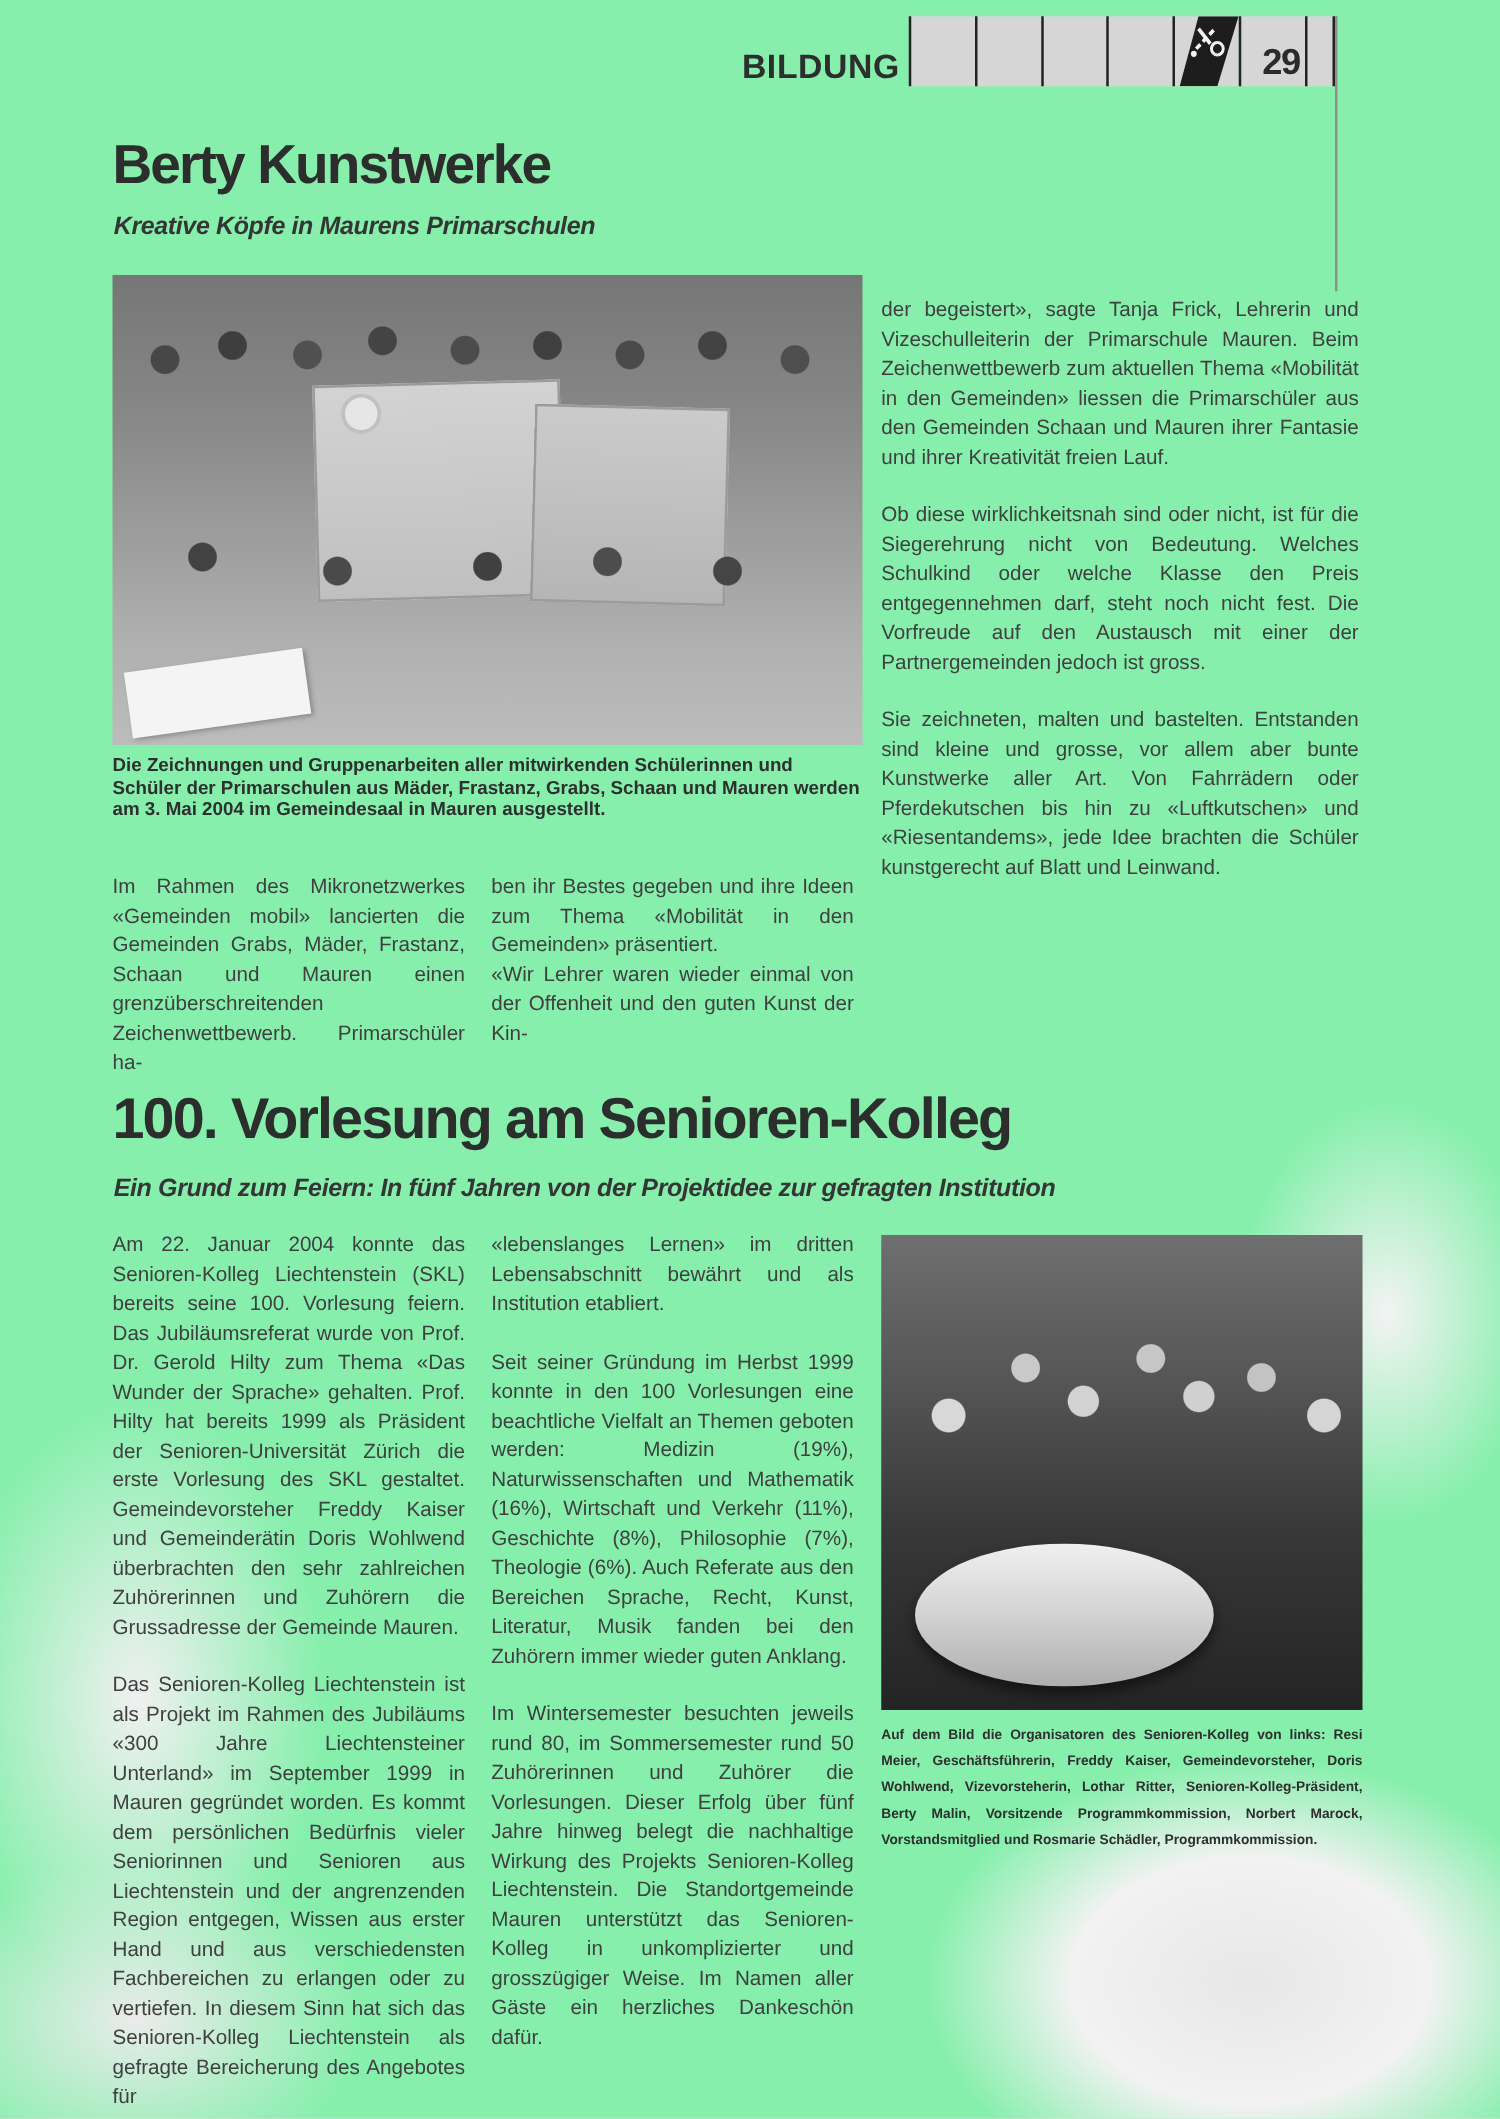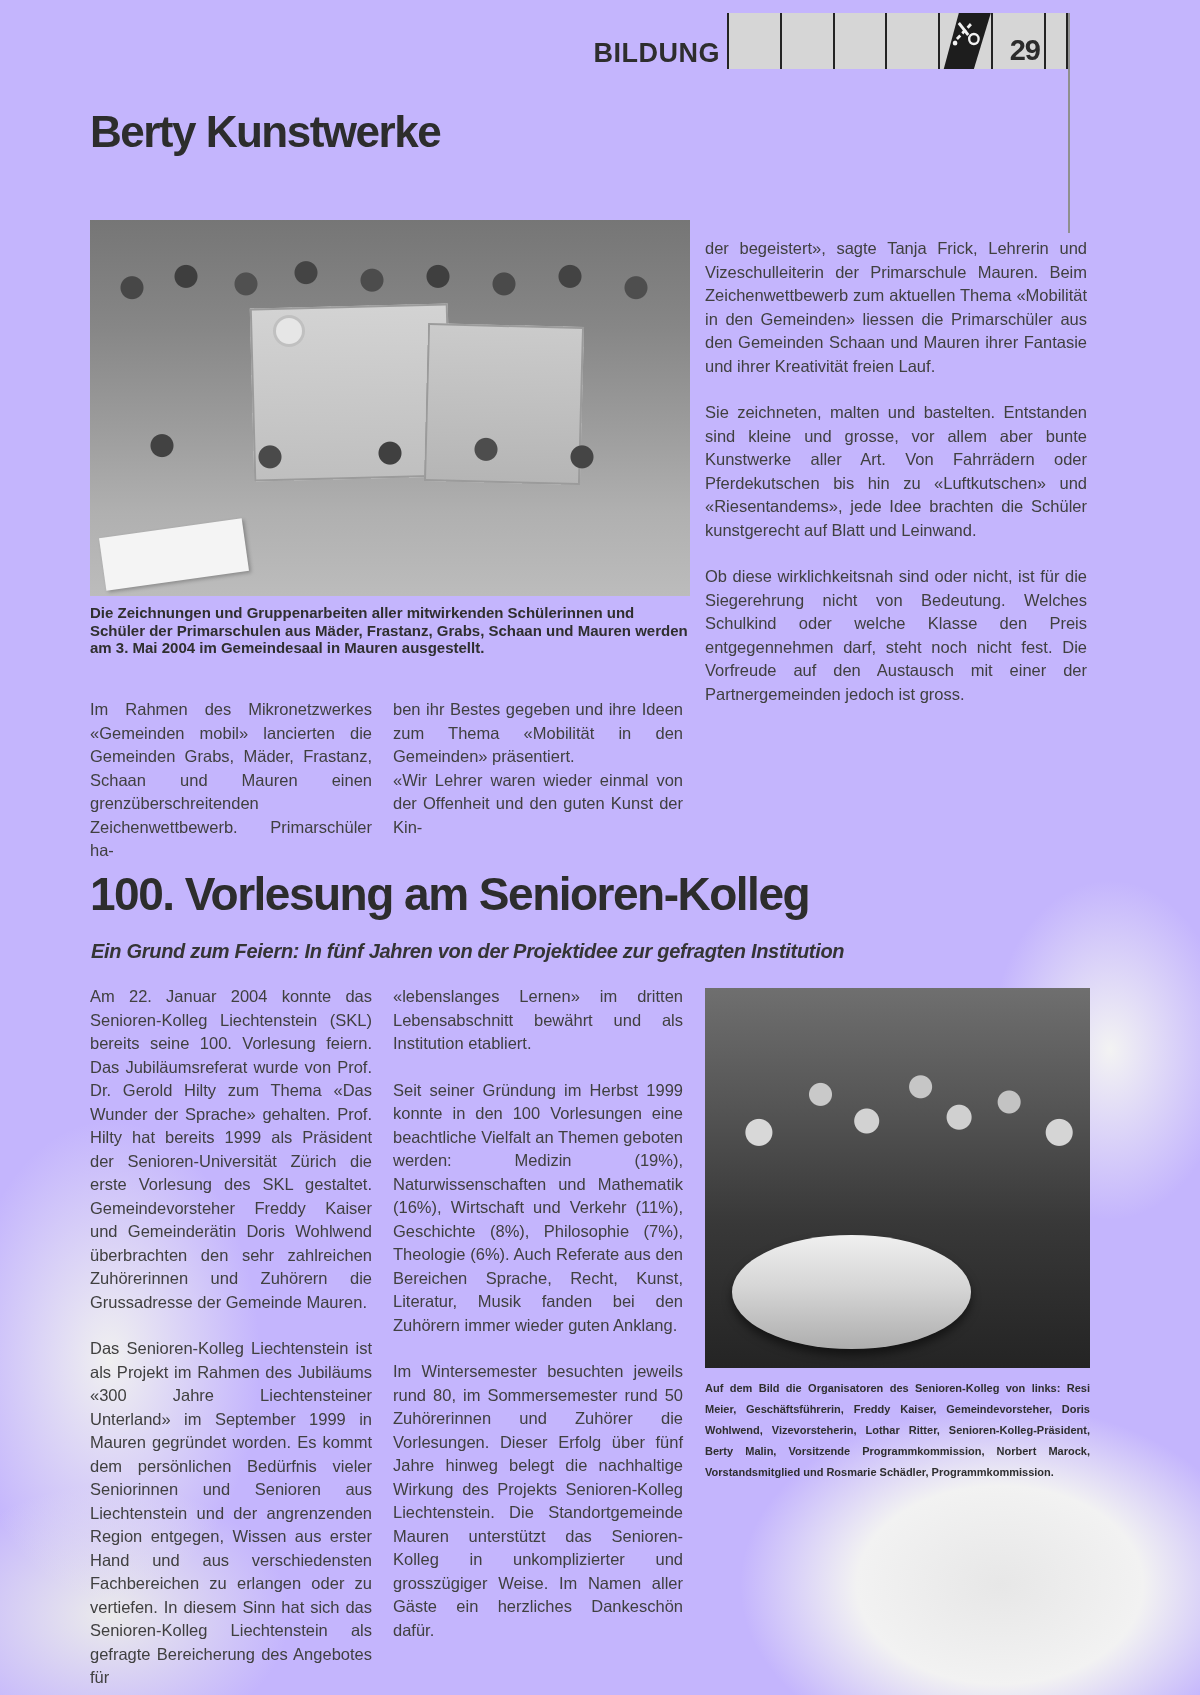--- a/index.html
+++ b/index.html
@@ -1,18 +1,18 @@
 <!DOCTYPE html>
 <html lang="de"><head>
 <meta charset="utf-8">
 <style>
   html,body{margin:0;padding:0;background:#e9e9e9;}
   .page{
     position:relative;width:1200px;height:1695px;margin:0 auto;
-    background:#c4b5fd;overflow:hidden;
+    background:#86efac;overflow:hidden;
     font-family:"Liberation Sans", sans-serif;color:#404040;
   }
   
   .blob{position:absolute;z-index:0;pointer-events:none;}
   .blob-br{right:-60px;bottom:-70px;width:520px;height:360px;
     background:radial-gradient(closest-side,#e7e7e7 0%,#f2f2f2 55%,rgba(255,255,255,0) 100%);}
   .blob-bl{left:-70px;bottom:-50px;width:360px;height:260px;
     background:radial-gradient(closest-side,#ebebeb 0%,rgba(255,255,255,0) 100%);}
   .blob-ml{left:-40px;top:1120px;width:300px;height:480px;
     background:radial-gradient(closest-side,#f0f0f0 0%,rgba(255,255,255,0) 100%);}
@@ -127,20 +127,21 @@
       </svg>
     </div>
     <div class="tab">
       <span class="pagenum">29</span>
     </div>
     <div class="tab partial"></div>
   </div>
   <div class="header-rule layer"></div>
 
   <div class="h-title t1 layer">Berty Kunstwerke</div>
+  <div class="h-sub s1 layer">Kreative Köpfe in Maurens Primarschulen</div>
 
   <div class="photo photo1 layer">
     <div class="ph1-board ph1-board-a"></div>
     <div class="ph1-board ph1-board-b"></div>
     <div class="ph1-sun"></div>
     <div class="ph1-heads"></div>
     <div class="ph1-paper"></div>
   </div>
 
   <div class="caption cap1 layer">Die Zeichnungen und Gruppenarbeiten aller mitwirkenden Schülerinnen und Schüler der Primarschulen aus Mäder, Frastanz, Grabs, Schaan und Mauren werden am 3. Mai 2004 im Gemeindesaal in Mauren ausgestellt.</div>
@@ -149,22 +150,22 @@
     <p>Im Rahmen des Mikronetzwerkes «Gemeinden mobil» lancierten die Gemeinden Grabs, Mäder, Frastanz, Schaan und Mauren einen grenzüberschreitenden Zeichenwettbewerb. Primarschüler ha-</p>
   </div>
 
   <div class="col body-text layer" style="left:393px;top:698px;width:290px;">
     <p class="tight">ben ihr Bestes gegeben und ihre Ideen zum Thema «Mobilität in den Gemeinden» präsentiert.</p>
     <p>«Wir Lehrer waren wieder einmal von der Offenheit und den guten Kunst der Kin-</p>
   </div>
 
   <div class="col body-text layer" style="left:705px;top:237px;width:382px;">
     <p>der begeistert», sagte Tanja Frick, Lehrerin und Vizeschulleiterin der Primarschule Mauren. Beim Zeichenwettbewerb zum aktuellen Thema «Mobilität in den Gemeinden» liessen die Primarschüler aus den Gemeinden Schaan und Mauren ihrer Fantasie und ihrer Kreativität freien Lauf.</p>
+    <p>Ob diese wirklichkeitsnah sind oder nicht, ist für die Siegerehrung nicht von Bedeutung. Welches Schulkind oder welche Klasse den Preis entgegennehmen darf, steht noch nicht fest. Die Vorfreude auf den Austausch mit einer der Partnergemeinden jedoch ist gross.</p>
     <p>Sie zeichneten, malten und bastelten. Entstanden sind kleine und grosse, vor allem aber bunte Kunstwerke aller Art. Von Fahrrädern oder Pferdekutschen bis hin zu «Luftkutschen» und «Riesentandems», jede Idee brachten die Schüler kunstgerecht auf Blatt und Leinwand.</p>
-    <p>Ob diese wirklichkeitsnah sind oder nicht, ist für die Siegerehrung nicht von Bedeutung. Welches Schulkind oder welche Klasse den Preis entgegennehmen darf, steht noch nicht fest. Die Vorfreude auf den Austausch mit einer der Partnergemeinden jedoch ist gross.</p>
   </div>
 
   <div class="h-title t2 layer">100. Vorlesung am Senioren-Kolleg</div>
   <div class="h-sub s2 layer">Ein Grund zum Feiern: In fünf Jahren von der Projektidee zur gefragten Institution</div>
 
   <div class="col body-text layer" style="left:90px;top:985px;width:282px;">
     <p>Am 22. Januar 2004 konnte das Senioren-Kolleg Liechtenstein (SKL) bereits seine 100. Vorlesung feiern. Das Jubiläumsreferat wurde von Prof. Dr. Gerold Hilty zum Thema «Das Wunder der Sprache» gehalten. Prof. Hilty hat bereits 1999 als Präsident der Senioren-Universität Zürich die erste Vorlesung des SKL gestaltet. Gemeindevorsteher Freddy Kaiser und Gemeinderätin Doris Wohlwend überbrachten den sehr zahlreichen Zuhörerinnen und Zuhörern die Grussadresse der Gemeinde Mauren.</p>
     <p>Das Senioren-Kolleg Liechtenstein ist als Projekt im Rahmen des Jubiläums «300 Jahre Liechtensteiner Unterland» im September 1999 in Mauren gegründet worden. Es kommt dem persönlichen Bedürfnis vieler Seniorinnen und Senioren aus Liechtenstein und der angrenzenden Region entgegen, Wissen aus erster Hand und aus verschiedensten Fachbereichen zu erlangen oder zu vertiefen. In diesem Sinn hat sich das Senioren-Kolleg Liechtenstein als gefragte Bereicherung des Angebotes für</p>
   </div>
 

